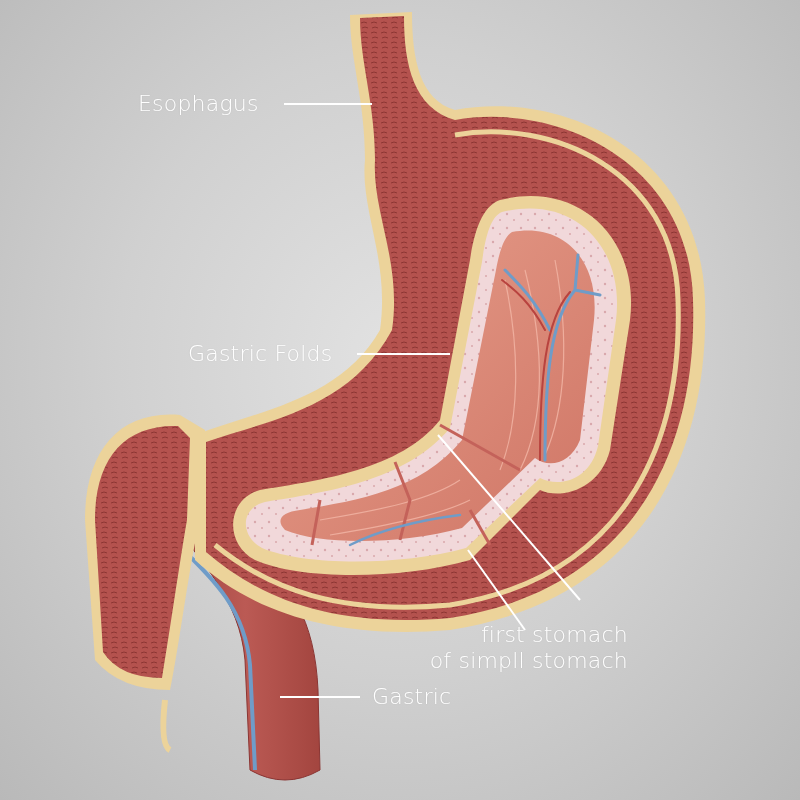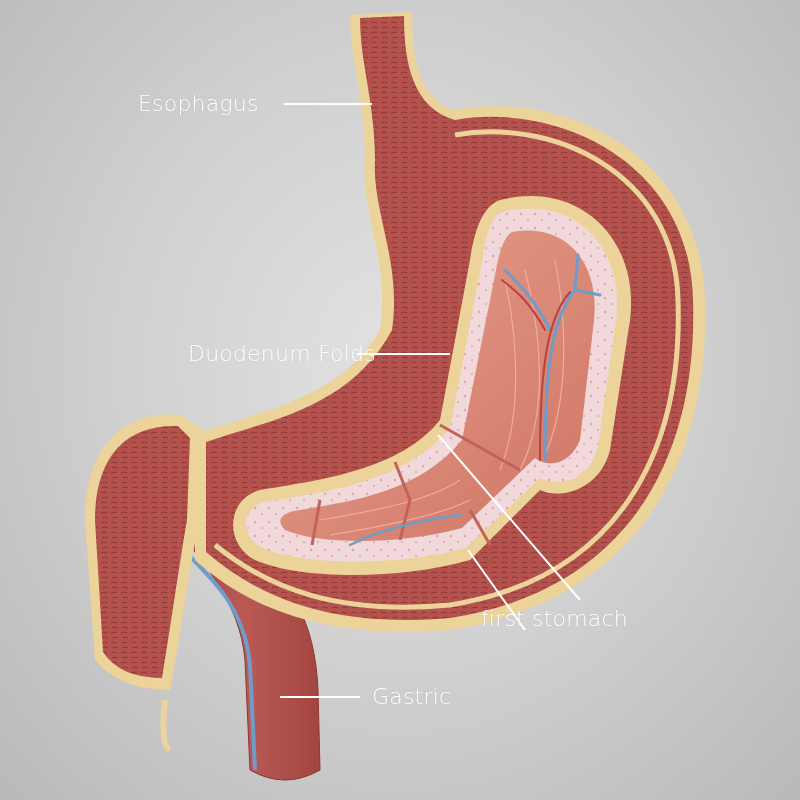--- a/index.html
+++ b/index.html
@@ -8,21 +8,21 @@
     background: radial-gradient(ellipse at 50% 45%, #e2e2e2 0%, #d0d0d0 50%, #b9b9b9 100%);
     font-family: "DejaVu Sans", sans-serif;
     position: relative;
   }
   #stage { position: absolute; left: 0; top: 0; width: 686px; height: 800px; }
   .label {
     position: absolute; color: #ffffff; font-size: 22px; font-weight: 300;
     letter-spacing: 0.2px; white-space: nowrap; line-height: 24px;
     text-shadow: 0 0 2px rgba(0,0,0,0.08);
   }
-  .label.multi { text-align: right; line-height: 26px; }
+  .label.multi { text-align: right; line-height: 26px; margin-top: 16px; }
   .label.multi span { display: block; }
 </style>
 </head>
 <body>
 
 <div id="stage">
   <svg width="800" height="800" viewBox="0 0 800 800">
     <defs>
       <pattern id="tex" width="10" height="10" patternUnits="userSpaceOnUse">
         <rect width="10" height="10" fill="#b4524e"></rect>
@@ -104,18 +104,19 @@
     <g stroke="#ffffff" stroke-width="2">
       <line x1="284" y1="104" x2="372" y2="104"></line>
       <line x1="357" y1="354" x2="450" y2="354"></line>
       <line x1="438" y1="435" x2="580" y2="600"></line>
       <line x1="468" y1="550" x2="525" y2="630"></line>
       <line x1="280" y1="697" x2="360" y2="697"></line>
     </g>
   </svg>
 
   <div class="label" style="left:138px; top:92px;">Esophagus</div>
-  <div class="label" style="left:188px; top:342px;">Duodenum Folds</div>
+  <div class="label" style="left:188px; top:342px;">Gastric Folds</div>
   <div class="label multi" style="right:58px; top:606px;">
     <span>first stomach</span>
+    <span>of simpll stomach</span>
   </div>
   <div class="label" style="left:372px; top:685px;">Gastric</div>
 </div>
 
 </body></html>

